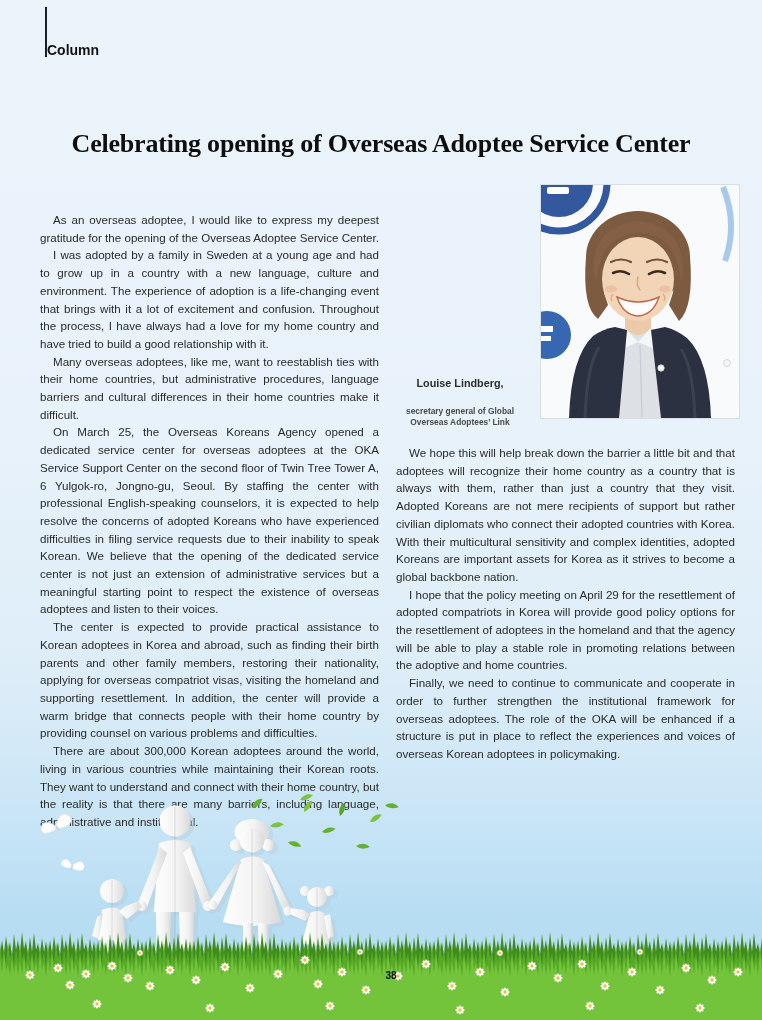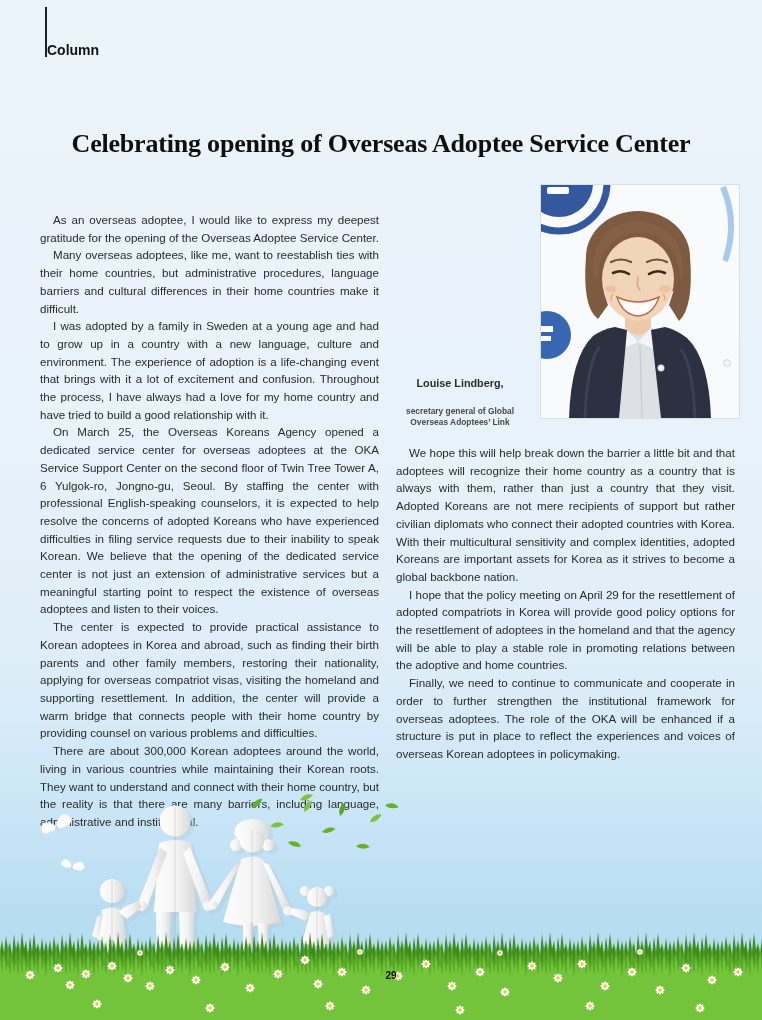--- a/index.html
+++ b/index.html
@@ -36,22 +36,22 @@
 <div class="page">
 
   <div class="kicker-wrap">
     <span class="kicker">Column</span>
   </div>
 
   <h1 class="title">Celebrating opening of Overseas Adoptee Service Center</h1>
 
   <div class="col col-left">
     <p>As an overseas adoptee, I would like to express my deepest gratitude for the opening of the Overseas Adoptee Service Center.</p>
+    <p>I was adopted by a family in Sweden at a young age and had to grow up in a country with a new language, culture and environment. The experience of adoption is a life-changing event that brings with it a lot of excitement and confusion. Throughout the process, I have always had a love for my home country and have tried to build a good relationship with it.</p>
     <p>Many overseas adoptees, like me, want to reestablish ties with their home countries, but administrative procedures, language barriers and cultural differences in their home countries make it difficult.</p>
-    <p>I was adopted by a family in Sweden at a young age and had to grow up in a country with a new language, culture and environment. The experience of adoption is a life-changing event that brings with it a lot of excitement and confusion. Throughout the process, I have always had a love for my home country and have tried to build a good relationship with it.</p>
     <p>On March 25, the Overseas Koreans Agency opened a dedicated service center for overseas adoptees at the OKA Service Support Center on the second floor of Twin Tree Tower A, 6 Yulgok-ro, Jongno-gu, Seoul. By staffing the center with professional English-speaking counselors, it is expected to help resolve the concerns of adopted Koreans who have experienced difficulties in filing service requests due to their inability to speak Korean. We believe that the opening of the dedicated service center is not just an extension of administrative services but a meaningful starting point to respect the existence of overseas adoptees and listen to their voices.</p>
     <p>The center is expected to provide practical assistance to Korean adoptees in Korea and abroad, such as finding their birth parents and other family members, restoring their nationality, applying for overseas compatriot visas, visiting the homeland and supporting resettlement. In addition, the center will provide a warm bridge that connects people with their home country by providing counsel on various problems and difficulties.</p>
     <p>There are about 300,000 Korean adoptees around the world, living in various countries while maintaining their Korean roots. They want to understand and connect with their home country, but the reality is that there are many barriers, including language, administrative and institutional.</p>
   </div>
 
   <div class="photo-frame">
     <svg width="198" height="233" viewBox="0 0 198 233">
       <rect x="0" y="0" width="198" height="233" fill="#f8fafc"></rect>
 
       <g>
@@ -295,15 +295,15 @@
       <use href="#daisy" x="460" y="250"></use>
         <use href="#daisy" x="590" y="246"></use>
         <use href="#daisy" x="700" y="248"></use>
       <use href="#daisy" transform="translate(140,193) scale(0.7)"></use>
       <use href="#daisy" transform="translate(360,192) scale(0.7)"></use>
       <use href="#daisy" transform="translate(500,193) scale(0.7)"></use>
       <use href="#daisy" transform="translate(640,192) scale(0.7)"></use>
     </g>
   </svg>
 
-  <div class="page-num">29</div>
+  <div class="page-num">38</div>
 
 </div>
 
 </body></html>

